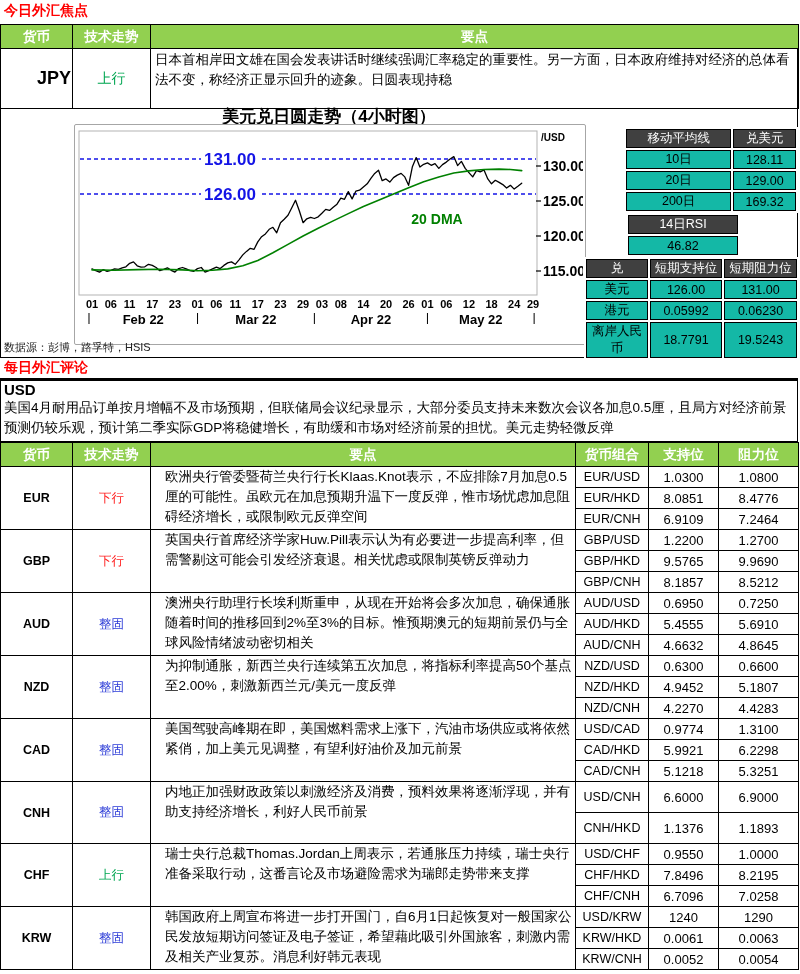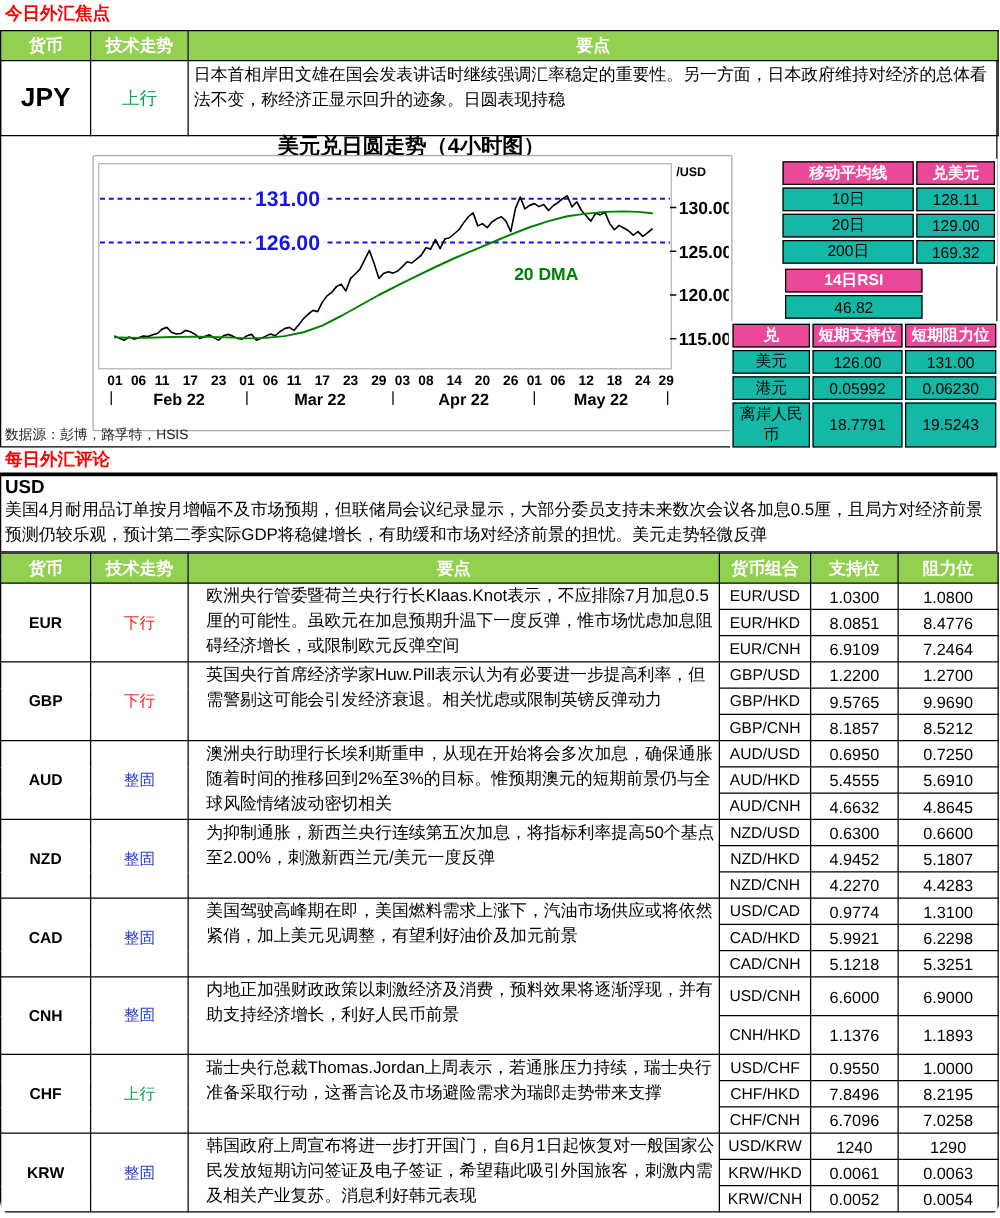--- a/index.html
+++ b/index.html
@@ -1,38 +1,38 @@
 <!DOCTYPE html>
 <html><head>
 <meta charset="utf-8">
 <style>
   html,body{margin:0;padding:0;background:#fff;}
   .page{position:relative;width:800px;height:974px;background:#fff;overflow:hidden;
-        font-family:"Liberation Sans","DejaVu Sans",sans-serif;color:#000;border-radius:14px;}
+        font-family:"Liberation Sans","DejaVu Sans",sans-serif;color:#000;}
   .sec-title{position:absolute;left:4px;font-size:14px;font-weight:bold;}
   
   table.grid{border-collapse:collapse;table-layout:fixed;}
   table.grid th,table.grid td{border:1.4px solid #000;overflow:hidden;}
   .green-head{background:#92D050;color:#fff;font-weight:bold;font-size:13.5px;text-align:center;}
   .top-box{position:absolute;top:24px;left:0;width:798px;height:334px;border:1.5px solid #000;box-sizing:border-box;}
   .focus-table{position:absolute;top:-1px;left:-1px;width:798px;}
   .focus-table th{height:21px;}
   .focus-table td{height:57px;vertical-align:top;}
-  .cur-cell{font-weight:bold;font-size:21px;text-align:center;vertical-align:middle !important;}
+  .cur-cell{font-weight:bold;font-size:18px;text-align:right;vertical-align:middle !important;}
   .trend-cell{font-weight:normal;font-size:14px;text-align:center;vertical-align:middle !important;}
   .cmt-cell{font-size:13.5px;line-height:19.5px;padding:1px 4px;text-align:left;}
   
   .chart-title{position:absolute;top:80px;left:72px;width:512px;text-align:center;
                font-size:17px;font-weight:bold;}
   .chart-box{position:absolute;top:99px;left:73px;width:510px;height:219px;
              border:1px solid #a6a6a6;border-radius:2px;background:#fff;}
   
   table.mini{border-collapse:separate;border-spacing:2px;background:#fff;}
   table.mini td,table.mini th{border:1.2px solid #000;font-size:12.5px;text-align:center;height:17px;padding:0 2px;background:#14b8a6;}
-  table.mini th{background:#ec4899;color:#fff;font-weight:bold;border:1.2px solid #000;margin-top:15px;}
+  table.mini th{background:#404040;color:#fff;font-weight:normal;border:1.2px solid #000;margin-top:15px;}
   .ma-table{position:absolute;top:102px;left:623px;width:174px;}
   .rsi-table{position:absolute;top:188px;left:625px;width:114px;}
   .sr-table{position:absolute;top:232px;left:583px;width:215px;}
   .src-note{position:absolute;top:315px;left:3px;font-size:11px;color:#222;}
   
   .review-strip{position:absolute;top:358px;left:0;width:798px;height:20px;border-bottom:2px solid #000;}
   .review-strip .sec-title{top:1px;}
   .usd-box{position:absolute;top:380px;left:0;width:798px;height:62px;border:1.5px solid #000;box-sizing:border-box;}
   .usd-label{font-size:15px;font-weight:bold;margin:0 0 0 3px;line-height:17px;}
   .usd-cmt{font-size:13.5px;line-height:20px;margin:0 3px;}

